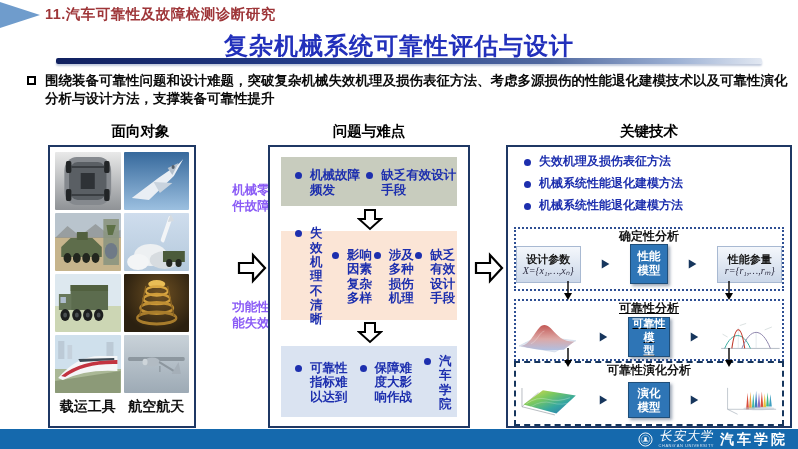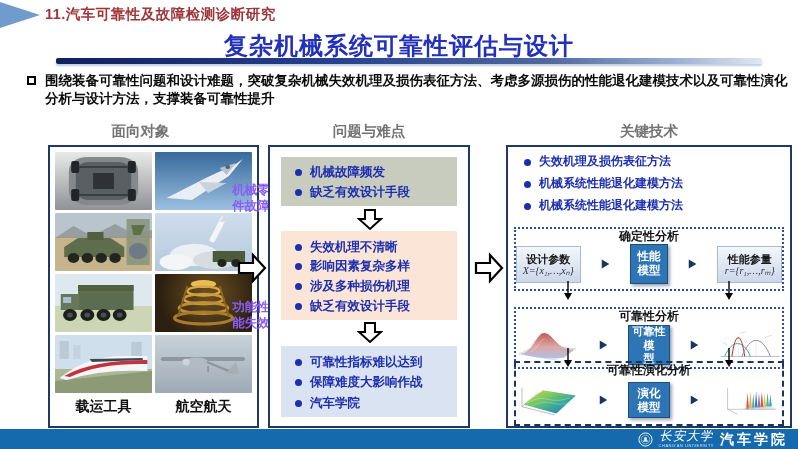--- a/index.html
+++ b/index.html
@@ -18,27 +18,27 @@
     font-size:24px; font-weight:bold; color:#2230bb; letter-spacing:1px; }
   .hdr-rule { position:absolute; left:56px; top:58px; width:706px; height:6px;
     background:linear-gradient(to right,#10205f,#27418f 40%,#51699f 70%,#9db1d4 88%,#e2e8f2);
     border-radius:2px; box-shadow:0 2px 2px rgba(120,140,180,.45); }
   
   .overview { position:absolute; left:27px; top:72px; width:762px; display:flex; gap:9px; }
   .sq-bullet { flex:0 0 auto; width:9px; height:9px; border:2px solid #000; margin-top:4px; }
   .overview-text { font-size:13.5px; font-weight:bold; color:#0b0b0b; line-height:1.35; }
   
   .col-hdr { position:absolute; top:122px; text-align:center; font-size:14.5px;
-    font-weight:bold; color:#737373; }
+    font-weight:bold; color:#000000; }
   .col-hdr.c1 { left:48px; width:185px; }
   .col-hdr.c2 { left:268px; width:202px; }
   .col-hdr.c3 { left:506px; width:286px; }
   
   .panel { position:absolute; top:145px; height:283px; border:2px solid #1f3864; background:#fff; }
-  .panel.left  { left:48px;  width:211px; padding:5px; }
+  .panel.left  { left:48px;  width:148px; padding:5px; }
   .panel.mid   { left:268px; width:202px; }
   .panel.right { left:506px; width:286px; }
   
   .img-grid { display:grid; grid-template-columns:1fr 1fr; grid-template-rows:58px 58px 58px 58px 22px;
     gap:3px; width:100%; height:100%; }
   .tile { position:relative; overflow:hidden; border-radius:1px; }
   .tile svg { position:absolute; inset:0; width:100%; height:100%; }
   .t-car    { background:linear-gradient(180deg,#e9e9e9,#8f9296); }
   .t-jet    { background:linear-gradient(180deg,#36699c,#9cc0e0); }
   .t-armor  { background:linear-gradient(180deg,#b9c4cd 0 42%,#c6b48c 42%); }
@@ -51,36 +51,36 @@
     font-size:14px; font-weight:bold; color:#111; }
   
   .bridge-label { position:absolute; width:38px; text-align:center; font-size:12.5px;
     font-weight:bold; color:#8b5cf6; line-height:1.25; white-space:pre-line; }
   .bl-top { left:232px; top:183px; }
   .bl-bot { left:232px; top:300px; }
   .h-arrow { position:absolute; }
   .ha1 { left:237px; top:251px; }
   .ha2 { left:474px; top:251px; }
   
-  .pbox { position:absolute; left:11px; width:176px; display:flex; flex-direction:column;
-    justify-content:space-evenly; padding:3px 0 1px 14px; }
+  .pbox { position:absolute; left:11px; width:176px; display:flex; flex-direction:row;
+    justify-content:space-evenly; padding:3px 0 1px 14px;align-items:center; }
   .pbox1 { top:10px; height:49px; background:#c8ccbe; }
   .pbox2 { top:84px; height:89px; background:#fbe5d6; }
   .pbox3 { top:199px; height:71px; background:#dae3f1; }
   .li { display:flex; align-items:flex-start; gap:8px; }
   .dot { flex:0 0 auto; width:7px; height:7px; border-radius:50%; background:#1d2fae; margin-top:4px; }
   .li span { font-size:12.5px; font-weight:bold; color:#1d2fae; line-height:1.15; }
   .v-arrow { position:absolute; left:87px; }
   .va1 { top:61px; } .va2 { top:174px; }
   
   .kt-bullets { position:absolute; left:16px; top:8px; display:flex; flex-direction:column; gap:8px; }
   .kt-bullets .li span { font-size:12px; }
   .flow { position:absolute; left:6px; width:270px; }
   .flow1 { top:80px;  height:64px; border:2px dotted #2e4f93; }
-  .flow2 { top:160px; height:62px; border:2px dotted #2e4f93; }
+  .flow2 { top:152px; height:62px; border:2px dotted #2e4f93;text-decoration:underline; }
   .flow3 { top:214px; height:65px; border:2px dashed #17365d; }
   .flow-title { text-align:center; font-size:12px; font-weight:bold; color:#111; margin-top:1px; line-height:1.1; }
   .flow-row { display:flex; align-items:center; justify-content:center; gap:20px; margin-top:1px; }
   .param-box { width:84px; height:37px; background:linear-gradient(180deg,#f4f7fb,#cbd7e9);
     border:1px solid #a8b9d2; display:flex; flex-direction:column; align-items:center;
     justify-content:center; }
   .param-box .pl { font-size:11px; font-weight:bold; color:#1a1a1a; line-height:1.1; }
   .param-box .pf { font-size:10px; font-style:italic; color:#2b2b40;
     font-family:"Liberation Serif", serif; line-height:1.1; }
   .model-box { background:#2e75b6; border:1.5px solid #1f4e79; color:#fff; font-weight:bold;

